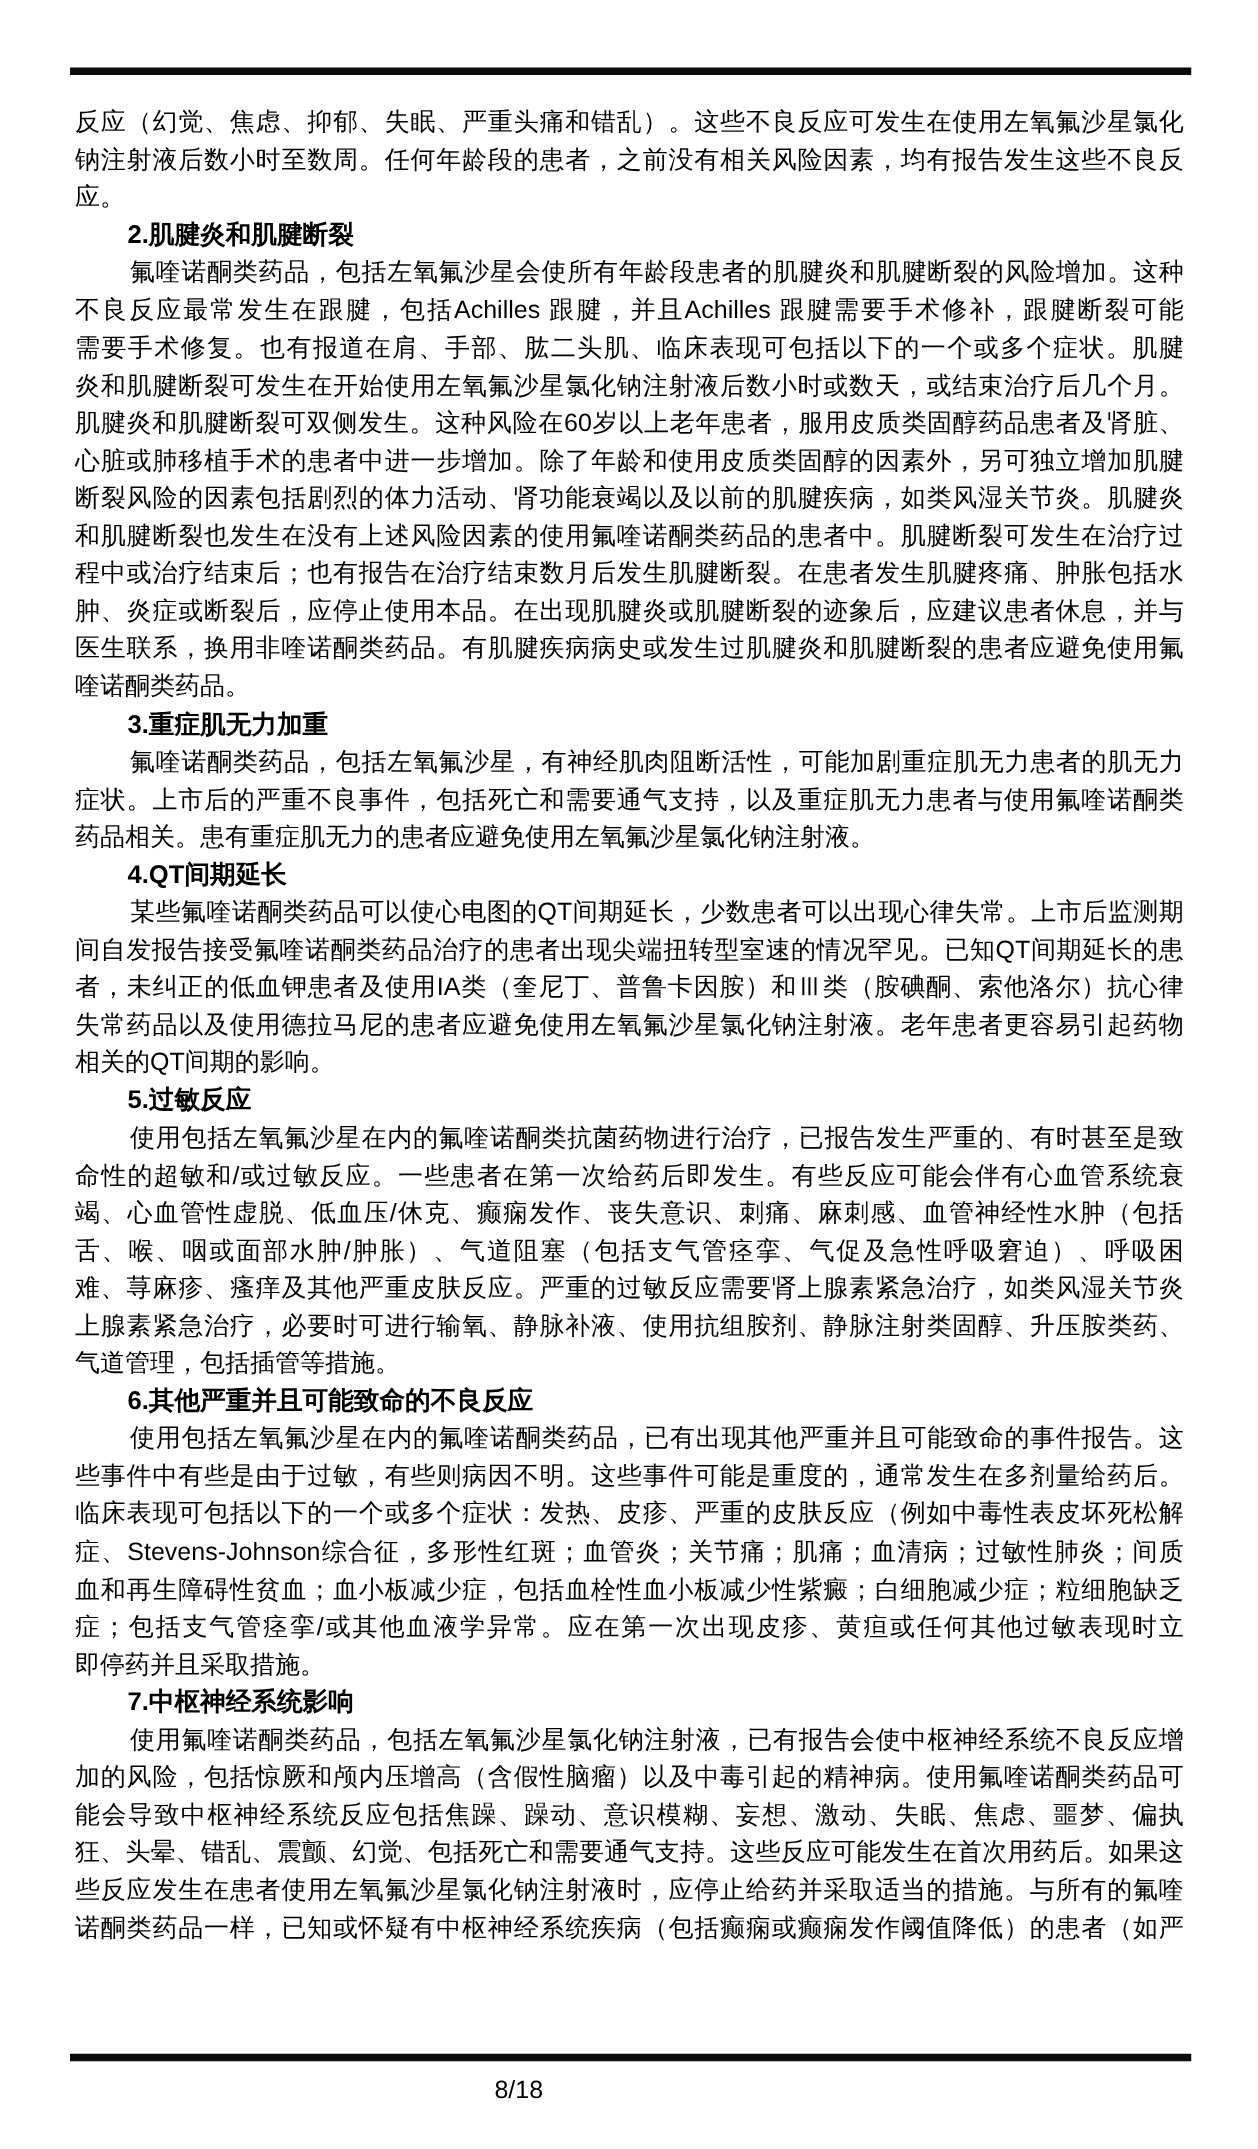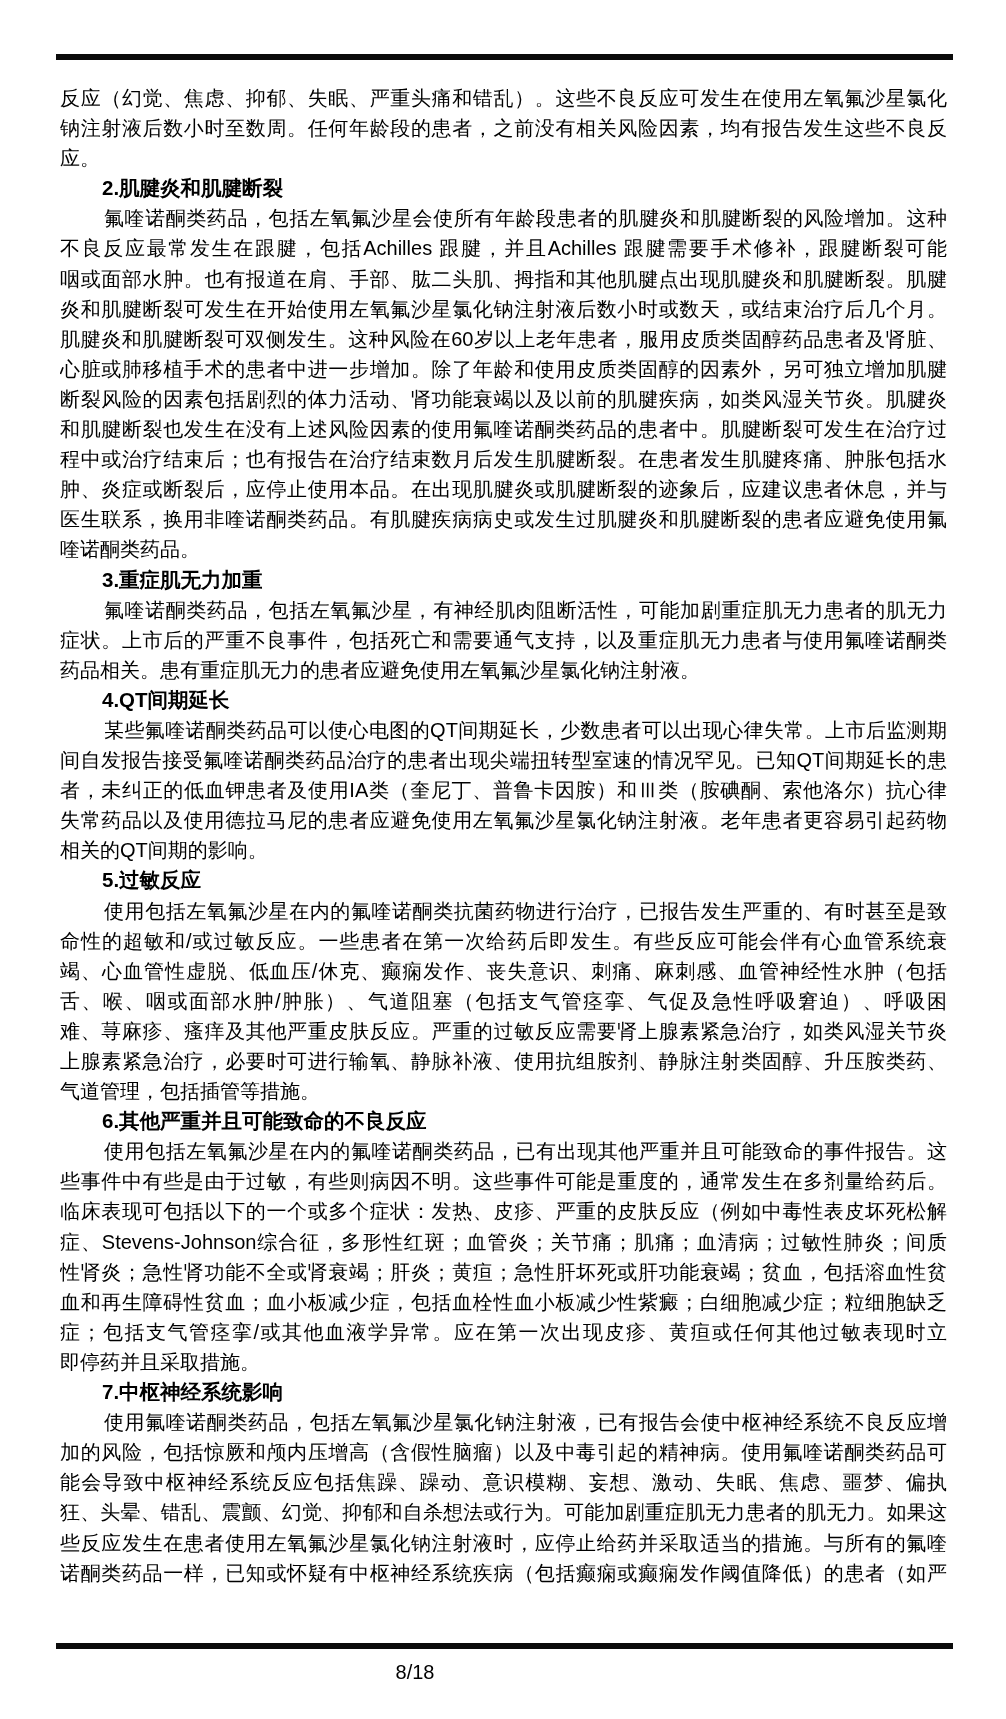--- a/index.html
+++ b/index.html
@@ -66,21 +66,21 @@
 <div class="page">
   <div class="rule rule-top"></div>
 
   <div class="text-block">
       <div class="line fill">反应（幻觉、焦虑、抑郁、失眠、严重头痛和错乱）。这些不良反应可发生在使用左氧氟沙星氯化</div>
       <div class="line fill">钠注射液后数小时至数周。任何年龄段的患者，之前没有相关风险因素，均有报告发生这些不良反</div>
       <div class="line">应。</div>
       <div class="line head">2.肌腱炎和肌腱断裂</div>
       <div class="line indent fill">氟喹诺酮类药品，包括左氧氟沙星会使所有年龄段患者的肌腱炎和肌腱断裂的风险增加。这种</div>
       <div class="line fill">不良反应最常发生在跟腱，包括Achilles 跟腱，并且Achilles 跟腱需要手术修补，跟腱断裂可能</div>
-      <div class="line fill">咽或面部水肿。也有报道在肩、手部、肱二头肌、拇指和其他肌腱点出现肌腱炎和肌腱断裂。肌腱</div>
+      <div class="line fill">需要手术修复。也有报道在肩、手部、肱二头肌、临床表现可包括以下的一个或多个症状。肌腱</div>
       <div class="line fill">炎和肌腱断裂可发生在开始使用左氧氟沙星氯化钠注射液后数小时或数天，或结束治疗后几个月。</div>
       <div class="line fill">肌腱炎和肌腱断裂可双侧发生。这种风险在60岁以上老年患者，服用皮质类固醇药品患者及肾脏、</div>
       <div class="line fill">心脏或肺移植手术的患者中进一步增加。除了年龄和使用皮质类固醇的因素外，另可独立增加肌腱</div>
       <div class="line fill">断裂风险的因素包括剧烈的体力活动、肾功能衰竭以及以前的肌腱疾病，如类风湿关节炎。肌腱炎</div>
       <div class="line fill">和肌腱断裂也发生在没有上述风险因素的使用氟喹诺酮类药品的患者中。肌腱断裂可发生在治疗过</div>
       <div class="line fill">程中或治疗结束后；也有报告在治疗结束数月后发生肌腱断裂。在患者发生肌腱疼痛、肿胀包括水</div>
       <div class="line fill">肿、炎症或断裂后，应停止使用本品。在出现肌腱炎或肌腱断裂的迹象后，应建议患者休息，并与</div>
       <div class="line fill">医生联系，换用非喹诺酮类药品。有肌腱疾病病史或发生过肌腱炎和肌腱断裂的患者应避免使用氟</div>
       <div class="line">喹诺酮类药品。</div>
       <div class="line head">3.重症肌无力加重</div>
@@ -99,28 +99,27 @@
       <div class="line fill">竭、心血管性虚脱、低血压/休克、癫痫发作、丧失意识、刺痛、麻刺感、血管神经性水肿（包括</div>
       <div class="line fill">舌、喉、咽或面部水肿/肿胀）、气道阻塞（包括支气管痉挛、气促及急性呼吸窘迫）、呼吸困</div>
       <div class="line fill">难、荨麻疹、瘙痒及其他严重皮肤反应。严重的过敏反应需要肾上腺素紧急治疗，如类风湿关节炎</div>
       <div class="line fill">上腺素紧急治疗，必要时可进行输氧、静脉补液、使用抗组胺剂、静脉注射类固醇、升压胺类药、</div>
       <div class="line">气道管理，包括插管等措施。</div>
       <div class="line head">6.其他严重并且可能致命的不良反应</div>
       <div class="line indent fill">使用包括左氧氟沙星在内的氟喹诺酮类药品，已有出现其他严重并且可能致命的事件报告。这</div>
       <div class="line fill">些事件中有些是由于过敏，有些则病因不明。这些事件可能是重度的，通常发生在多剂量给药后。</div>
       <div class="line fill">临床表现可包括以下的一个或多个症状：发热、皮疹、严重的皮肤反应（例如中毒性表皮坏死松解</div>
       <div class="line fill">症、Stevens-Johnson综合征，多形性红斑；血管炎；关节痛；肌痛；血清病；过敏性肺炎；间质</div>
-      <div class="line fill">性肾炎；急性肾功能不全或肾衰竭；肝炎；黄疸；急性肝坏死或肝功能衰竭；贫血，包括溶血性贫</div>
       <div class="line fill">血和再生障碍性贫血；血小板减少症，包括血栓性血小板减少性紫癜；白细胞减少症；粒细胞缺乏</div>
       <div class="line fill">症；包括支气管痉挛/或其他血液学异常。应在第一次出现皮疹、黄疸或任何其他过敏表现时立</div>
       <div class="line">即停药并且采取措施。</div>
       <div class="line head">7.中枢神经系统影响</div>
       <div class="line indent fill">使用氟喹诺酮类药品，包括左氧氟沙星氯化钠注射液，已有报告会使中枢神经系统不良反应增</div>
       <div class="line fill">加的风险，包括惊厥和颅内压增高（含假性脑瘤）以及中毒引起的精神病。使用氟喹诺酮类药品可</div>
       <div class="line fill">能会导致中枢神经系统反应包括焦躁、躁动、意识模糊、妄想、激动、失眠、焦虑、噩梦、偏执</div>
-      <div class="line fill">狂、头晕、错乱、震颤、幻觉、抑郁和自杀想法或行为。可能加剧重症肌无力患者的肌无力。如果这</div>
+      <div class="line fill">狂、头晕、错乱、震颤、幻觉、包括死亡和需要通气支持。这些反应可能发生在首次用药后。如果这</div>
       <div class="line fill">些反应发生在患者使用左氧氟沙星氯化钠注射液时，应停止给药并采取适当的措施。与所有的氟喹</div>
       <div class="line fill">诺酮类药品一样，已知或怀疑有中枢神经系统疾病（包括癫痫或癫痫发作阈值降低）的患者（如严</div>
     </div>
 
   <div class="rule rule-bottom"></div>
   <div class="page-number">8/18</div>
 </div>
 
 </body></html>

